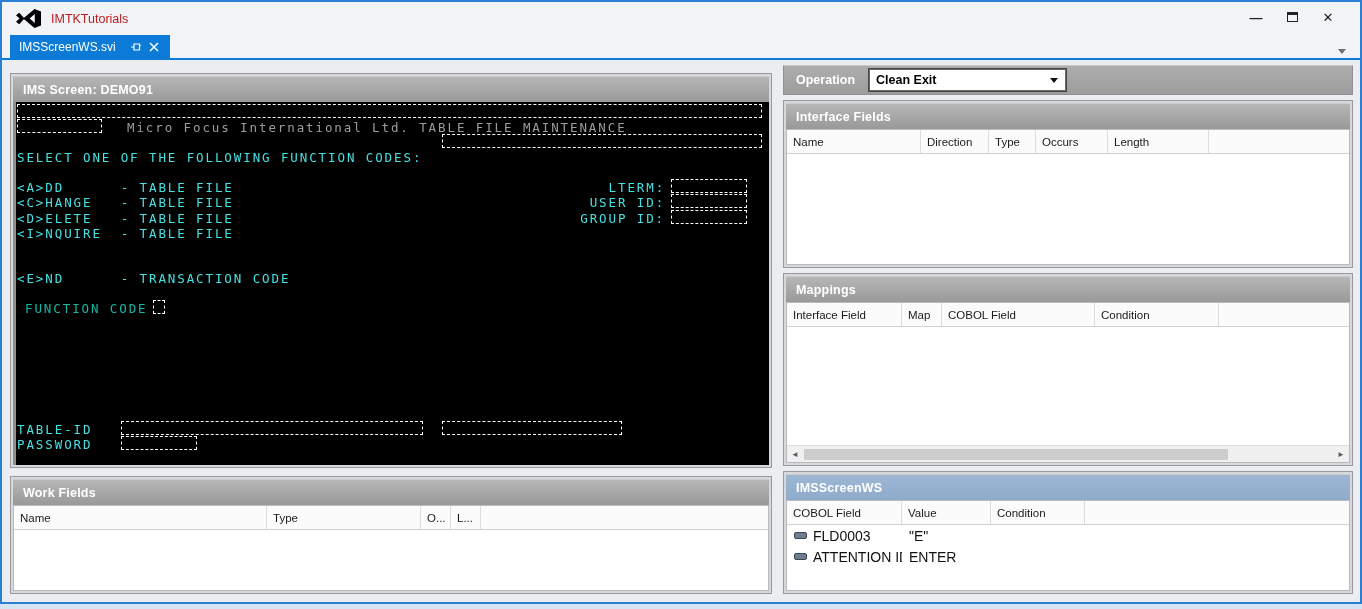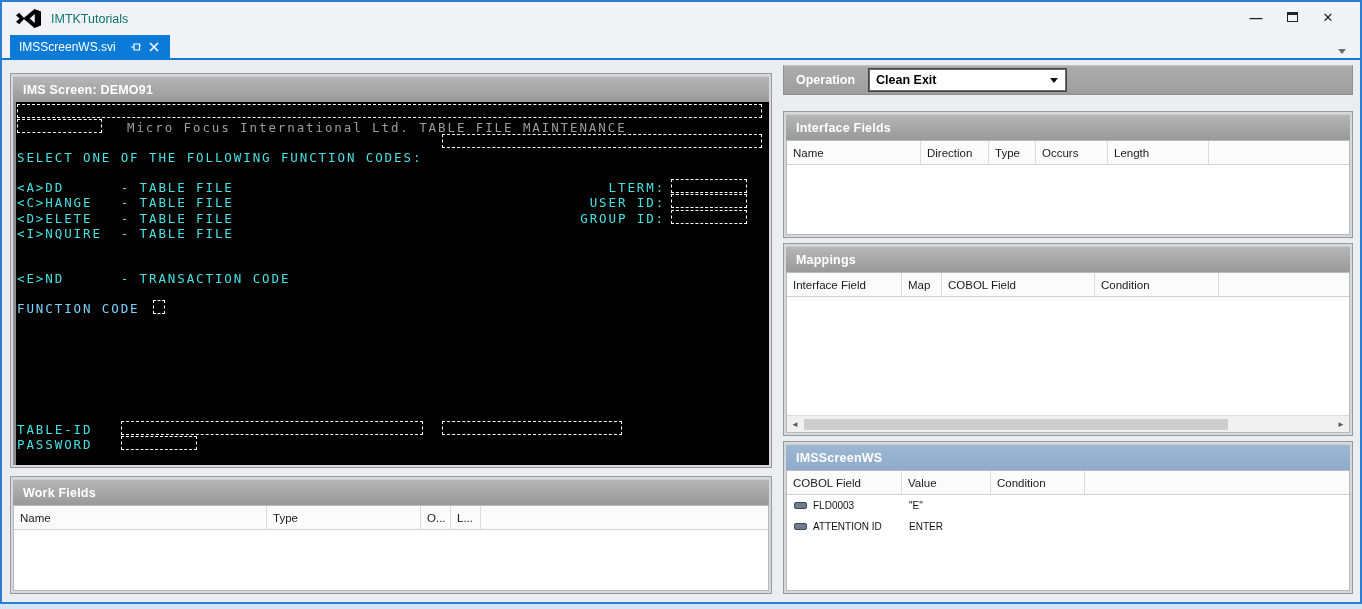--- a/index.html
+++ b/index.html
@@ -5,21 +5,21 @@
   * { margin:0; padding:0; box-sizing:border-box; }
   html,body { width:1362px; height:609px; overflow:hidden; }
   body { background:#d6e5f4; font-family:"Liberation Sans", sans-serif; position:relative; }
 
   .window { position:absolute; left:0; top:0; width:1362px; height:604px;
             border:2px solid #2a7fd4; background:#eef0f4; display:flex; flex-direction:column; }
 
   
   .titlebar { height:33px; background:#f2f3f7; display:flex; align-items:center; position:relative; flex:0 0 auto; }
   .vs-logo { margin-left:13px; width:27px; height:19px; }
-  .app-title { margin-left:9px; font-size:12.5px; color:#0f766e; }
+  .app-title { margin-left:9px; font-size:12.5px; color:#b91c1c; }
   .win-buttons { position:absolute; right:14px; top:4px; display:flex; }
   .win-btn { width:36px; height:22px; display:flex; align-items:center; justify-content:center;
              color:#222; font-size:13px; cursor:default; }
 
   
   .tabstrip { height:23px; background:#f2f3f7; display:flex; align-items:flex-end; position:relative; flex:0 0 auto; }
   .tab { margin-left:8px; height:23px; background:#0b7bd7; color:#fff; display:flex; align-items:center;
          padding:0 8px 0 9px; font-size:12px; }
   .tab-label { margin-right:10px; white-space:nowrap; }
   .tab-icon { display:flex; align-items:center; justify-content:center; width:16px; height:16px; margin-left:2px; }
@@ -55,32 +55,32 @@
   
   .op-bar { height:30px; background:linear-gradient(#adadad,#9d9d9d); border:1px solid #8f9095; border-top-color:#c6c6c6;
             display:flex; align-items:center; flex:0 0 auto; }
   .op-label { color:#fff; font-weight:bold; font-size:12.5px; padding:0 14px 0 12px; }
   .combo { width:197px; height:22px; background:#fff; border:1px solid #6a6a6a; box-shadow:0 0 0 1px #464646;
            display:flex; align-items:center; position:relative; }
   .combo-value { font-weight:bold; font-size:12.5px; color:#000; padding-left:6px; flex:1; }
   .combo-arrow { width:0; height:0; border-left:4.5px solid transparent; border-right:4.5px solid transparent;
                  border-top:5px solid #111; margin-right:7px; }
 
-  .if-panel { margin-top:16px; height:127px; flex:0 0 auto; }
+  .if-panel { margin-top:5px; height:168px; flex:0 0 auto; }
   .map-panel { margin-top:5px; height:193px; flex:0 0 auto; }
   .asg-panel { margin-top:5px; flex:1; }
 
   
   .hscroll { height:17px; background:#f0f0f0; border-top:1px solid #dcdcdc; display:flex; align-items:center; flex:0 0 auto; }
   .scroll-arrow { width:16px; height:15px; display:flex; align-items:center; justify-content:center; font-size:8px; color:#5a5a5a; }
   .scroll-track { flex:1; height:13px; position:relative; }
   .scroll-thumb { position:absolute; left:1px; top:1px; height:11px; width:80%; background:#cdcdcd; border-radius:1px; }
 
   
-  .row { height:21px; display:flex; align-items:center; font-size:10px; color:#111; }
+  .row { height:21px; display:flex; align-items:center; font-size:14px; color:#111; }
   .row-icon { width:13px; height:7px; background:#6f7d8e; border:1px solid #3d4855; border-radius:2px;
               margin:0 6px 0 7px; flex:0 0 auto; }
   .cell { overflow:hidden; white-space:nowrap; flex:0 0 auto; }
 </style>
 </head>
 <body>
 
 <div class="window">
 
   <div class="titlebar">
@@ -141,21 +141,21 @@
             <div class="t-text" style="left: 111px; top: 18.08px; color: rgb(156, 156, 156);">Micro Focus International Ltd. TABLE FILE MAINTENANCE</div>
             <div class="t-text" style="left: 1px; top: 48.24px; color: rgb(70, 225, 227);">SELECT ONE OF THE FOLLOWING FUNCTION CODES:</div>
             <div class="t-text" style="left: 1px; top: 78.4px; color: rgb(70, 225, 227);">&lt;A&gt;DD      - TABLE FILE</div>
             <div class="t-text" style="left: 592.57px; top: 78.4px; color: rgb(70, 225, 227);">LTERM:</div>
             <div class="t-text" style="left: 1px; top: 93.48px; color: rgb(70, 225, 227);">&lt;C&gt;HANGE   - TABLE FILE</div>
             <div class="t-text" style="left: 573.67px; top: 93.48px; color: rgb(70, 225, 227);">USER ID:</div>
             <div class="t-text" style="left: 1px; top: 108.56px; color: rgb(70, 225, 227);">&lt;D&gt;ELETE   - TABLE FILE</div>
             <div class="t-text" style="left: 564.22px; top: 108.56px; color: rgb(70, 225, 227);">GROUP ID:</div>
             <div class="t-text" style="left: 1px; top: 123.64px; color: rgb(70, 225, 227);">&lt;I&gt;NQUIRE  - TABLE FILE</div>
             <div class="t-text" style="left: 1px; top: 168.88px; color: rgb(70, 225, 227);">&lt;E&gt;ND      - TRANSACTION CODE</div>
-            <div class="t-text" style="left: 1px; top: 199.04px; color: #7dd3fc; text-align: right;">FUNCTION CODE</div>
+            <div class="t-text" style="left: 9px; top: 199.04px; color: #14b8a6; text-align: right;">FUNCTION CODE</div>
             <div class="t-text" style="left: 1px; top: 319.68px; color: rgb(70, 225, 227);">TABLE-ID</div>
             <div class="t-text" style="left: 1px; top: 334.76px; color: rgb(70, 225, 227);">PASSWORD</div>
           </div>
       </div>
 
       <div class="panel work-panel">
         <div class="group-header">
           <span>Work Fields</span>
         </div>
         <div class="panel-body">

